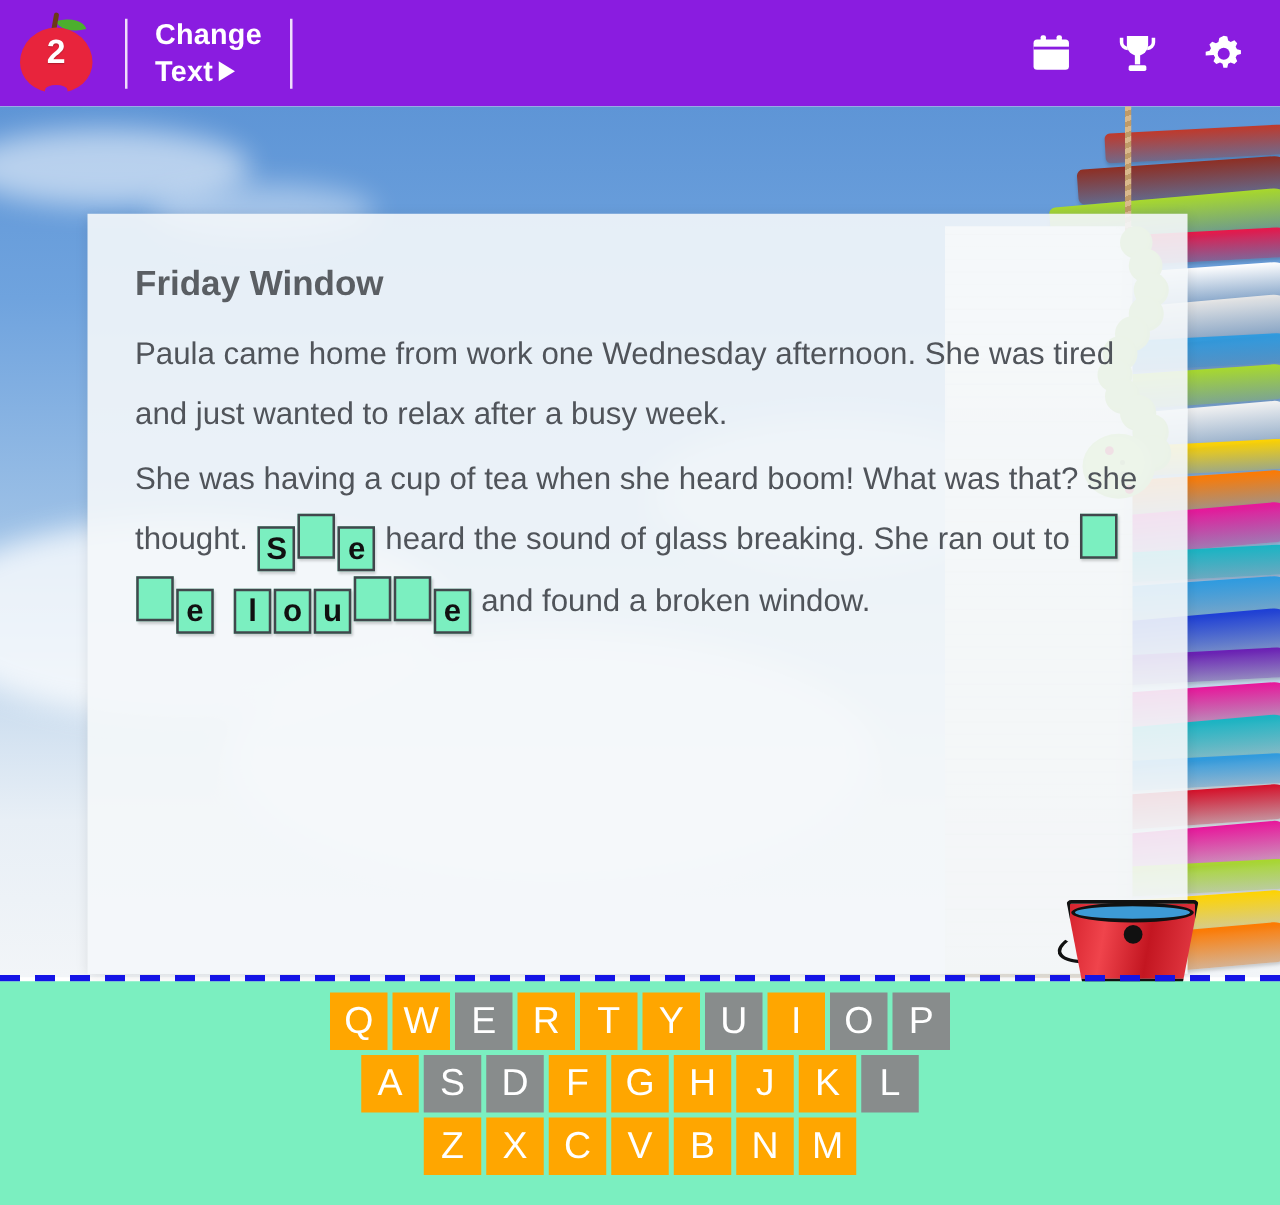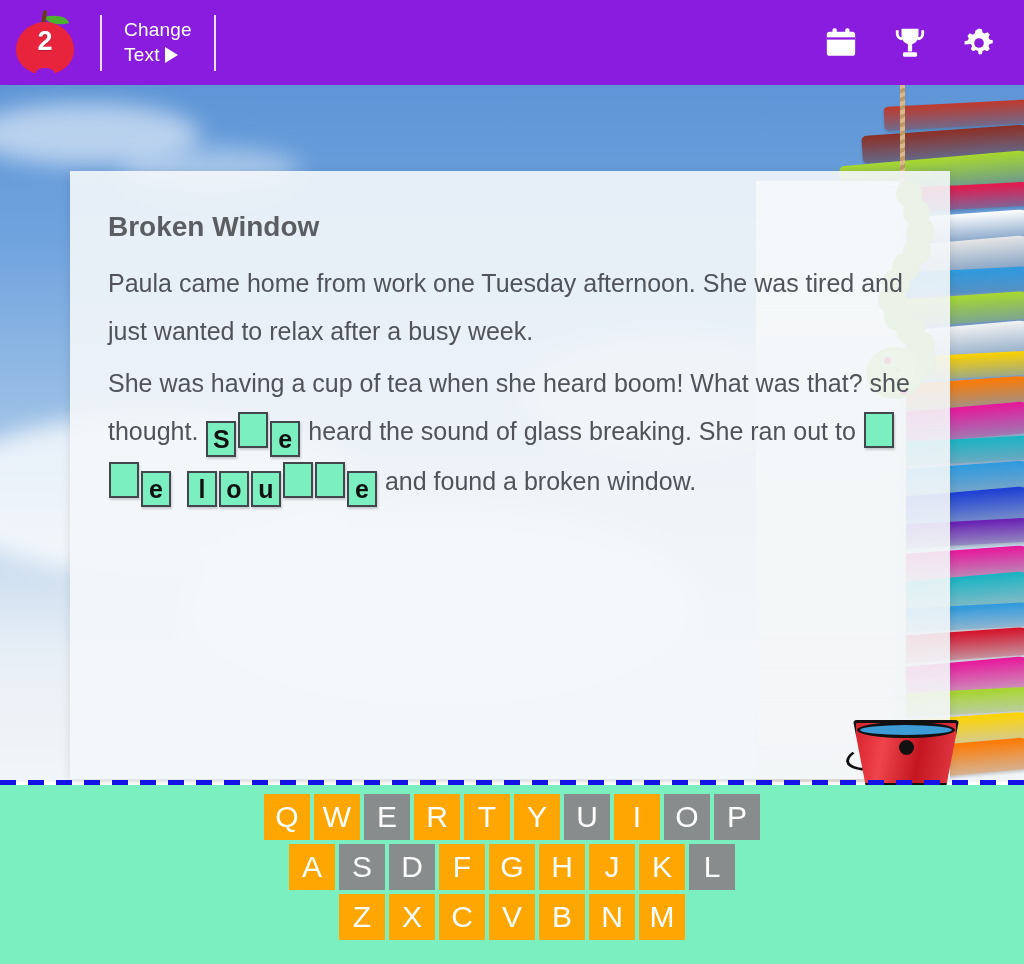--- a/index.html
+++ b/index.html
@@ -52,21 +52,21 @@
       #FFB41E 0px, #FFB41E 9px, #FFCF5E 9px, #FFCF5E 19px);
   }
   .progress-label {
     position: absolute; left: 0; top: 0; width: 100%; height: 100%;
     display: flex; align-items: center; justify-content: center;
     color: #fff; font-size: 20px; font-weight: 600;
     text-shadow: 0 1px 2px rgba(0,0,0,.2);
   }
   .hdr-divider { width: 2px; height: 56px; background: #fff; opacity: .85; margin: 0 22px; flex: 0 0 auto; }
   .change-text {
-    color: #fff; font-size: 19px; font-weight: normal; line-height: 1.28;
+    color: #fff; font-size: 23px; font-weight: bold; line-height: 1.28;
     cursor: pointer; flex: 0 0 auto; letter-spacing: .2px;
   }
   .change-text .row2 { display: flex; align-items: center; gap: 5px; }
   .tri { width: 0; height: 0; border-left: 13px solid #fff;
          border-top: 8px solid transparent; border-bottom: 8px solid transparent; }
   .hdr-icons { margin-left: auto; display: flex; align-items: center; gap: 34px; margin-right: 28px; }
   .hdr-icons svg { display: block; }
 
   
   #stage {
@@ -341,24 +341,24 @@
         <div class="cat-seg" style="left: 908px; top: 263px; width: 29px; height: 29px;"></div>
         <div class="cat-head" style="left: 866px; top: 262px; width: 58px; height: 52px;"></div>
         <div class="cat-eye" style="left: 884px; top: 272px;"></div>
         <div class="cat-eye" style="left: 900px; top: 303px;"></div>
         <div class="cat-dot" style="left: 896px; top: 283px;"></div>
         <div class="cat-dot" style="left: 896px; top: 292px;"></div>
       </div>
   </div>
 
   <div id="card">
-    <div class="story-title">Broken Window</div>
+    <div class="story-title">Friday Window</div>
 
     <div class="story-body">
-      <p>Paula came home from work one Tuesday afternoon. She was tired and just wanted to relax after a busy week.</p>
+      <p>Paula came home from work one Wednesday afternoon. She was tired and just wanted to relax after a busy week.</p>
       <p>
         <span>She was having a cup of tea when she heard   boom!  What was that?  she thought. </span><span id="w1"><span class="lbox">S</span><span class="lbox"></span><span class="lbox">e</span></span><span> heard the sound of glass breaking. She ran out to </span><span id="w2"><span class="lbox"></span><span class="lbox"></span><span class="lbox">e</span></span><span class="gapsp"></span><span id="w3"><span class="lbox">l</span><span class="lbox">o</span><span class="lbox">u</span><span class="lbox"></span><span class="lbox"></span><span class="lbox">e</span></span><span> and found a broken window.</span>
       </p>
     </div>
   </div>
 
   <div class="bucket">
     <div class="bucket-handle"></div>
     <div class="bucket-body"></div>
     <div class="bucket-water"></div>

